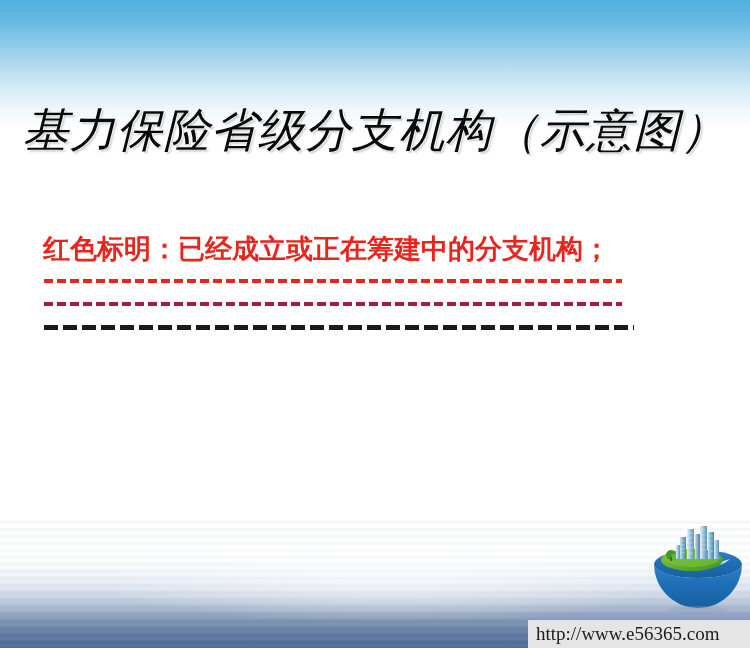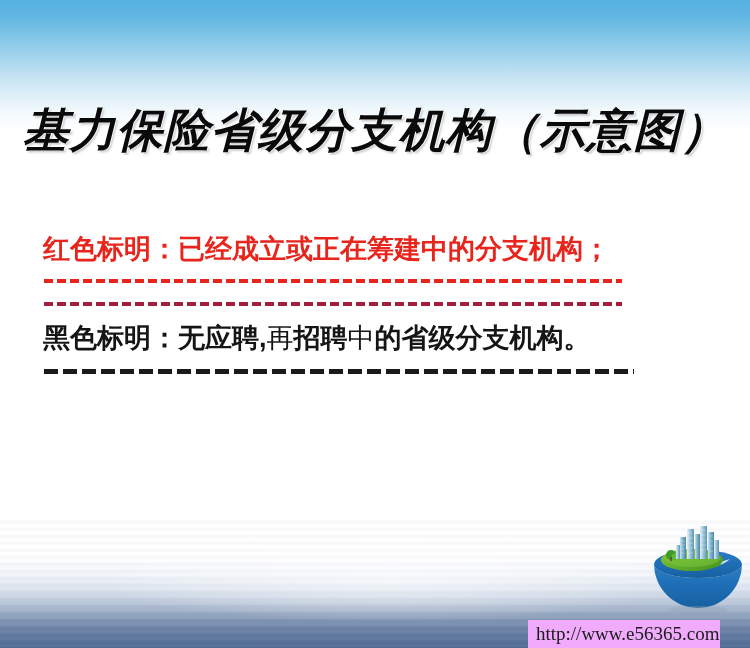--- a/index.html
+++ b/index.html
@@ -83,21 +83,21 @@
   }
 
   
   .title {
     position: absolute;
     left: 0;
     top: 100px;
     width: 750px;
     text-align: center;
     font-family: "Liberation Serif", "DejaVu Serif", serif;
-    font-weight: bold;
+    font-weight: normal;
     font-style: italic;
     font-size: 46px;
     letter-spacing: 1px;
     color: #0a0a0a;
     white-space: nowrap;
     text-shadow:
        1px 0 0 rgba(255,255,255,0.9),
       -1px 0 0 rgba(255,255,255,0.55),
        2px 2px 2px rgba(120,120,120,0.35);
   }
@@ -163,23 +163,23 @@
     width: 100px;
     height: 100px;
   }
   .globe svg { display: block; }
 
   
   .url-badge {
     position: absolute;
     left: 528px;
     top: 620px;
-    width: 192px;
+    width: 222px;
     height: 28px;
-    background: #f0abfc;
+    background: #e5e5e5;
     display: flex;
     align-items: center;
     padding-left: 8px;
     box-sizing: border-box;
   }
   .url-text {
     font-family: "Liberation Serif", "DejaVu Serif", serif;
     font-size: 19px;
     color: #1b1b1b;
     letter-spacing: 0px;
@@ -205,23 +205,20 @@
 
     <div class="legend-row row-red">
       <span class="lead">红色标明：</span><span class="body">已经成立或正在筹建中的分支机构；</span>
     </div>
 
     <div class="sep sep-red"></div>
 
 
     <div class="sep sep-purple"></div>
 
-    <div class="legend-row row-black">
-      <span class="lead">黑色标明：</span><span>无应聘,</span><span class="thin">再</span><span>招聘</span><span class="thin">中</span><span>的省级分支机构。</span>
-    </div>
 
     <div class="sep sep-black"></div>
   </div>
 
   <div class="globe">
     <svg width="100" height="100" viewBox="0 0 100 100" xmlns="http://www.w3.org/2000/svg">
       <defs>
         <linearGradient id="oceanTop" x1="0" y1="0" x2="0" y2="1">
           <stop offset="0%" stop-color="#2f7fc4"></stop>
           <stop offset="45%" stop-color="#1f6fb8"></stop>

